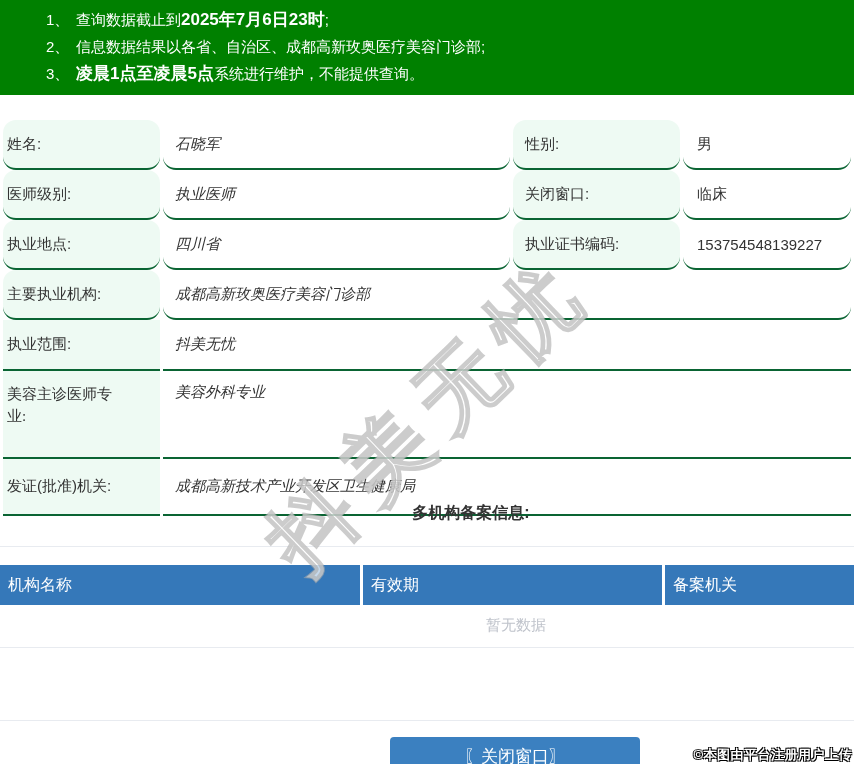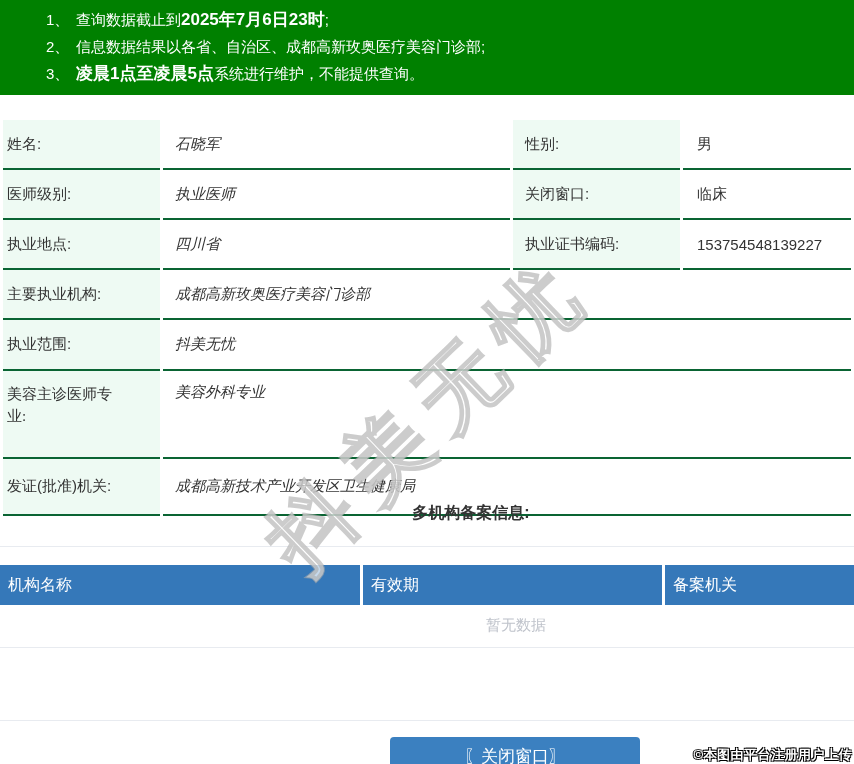--- a/index.html
+++ b/index.html
@@ -28,21 +28,21 @@
   }
   .profile-table td{
     border-bottom:2px solid #0a6433;
     vertical-align:middle;
     overflow:hidden;
   }
   td.lbl{background:#eefaf3;padding-left:4px;}
   td.lbl2{background:#eefaf3;padding-left:12px;}
   td.val{padding-left:12px;font-style:italic;}
   td.val2{padding-left:14px;}
-  tr.r-std td{height:46px;}
+  tr.r-std td{height:46px;border-radius:13px;}
   tr.r-range td{height:47px;}
   tr.r-tall td{height:73px;vertical-align:top;padding-top:12px;}
   tr.r-issue td{height:53px;}
   .wrap-label{display:inline-block;width:112px;line-height:22px;font-family:Liberation Serif, serif;}
   
   .multi-org-title{
     position:absolute;top:503px;left:0;right:0;
     text-align:center;padding-left:88px;
     font-size:16px;font-weight:bold;color:#333;
   }

